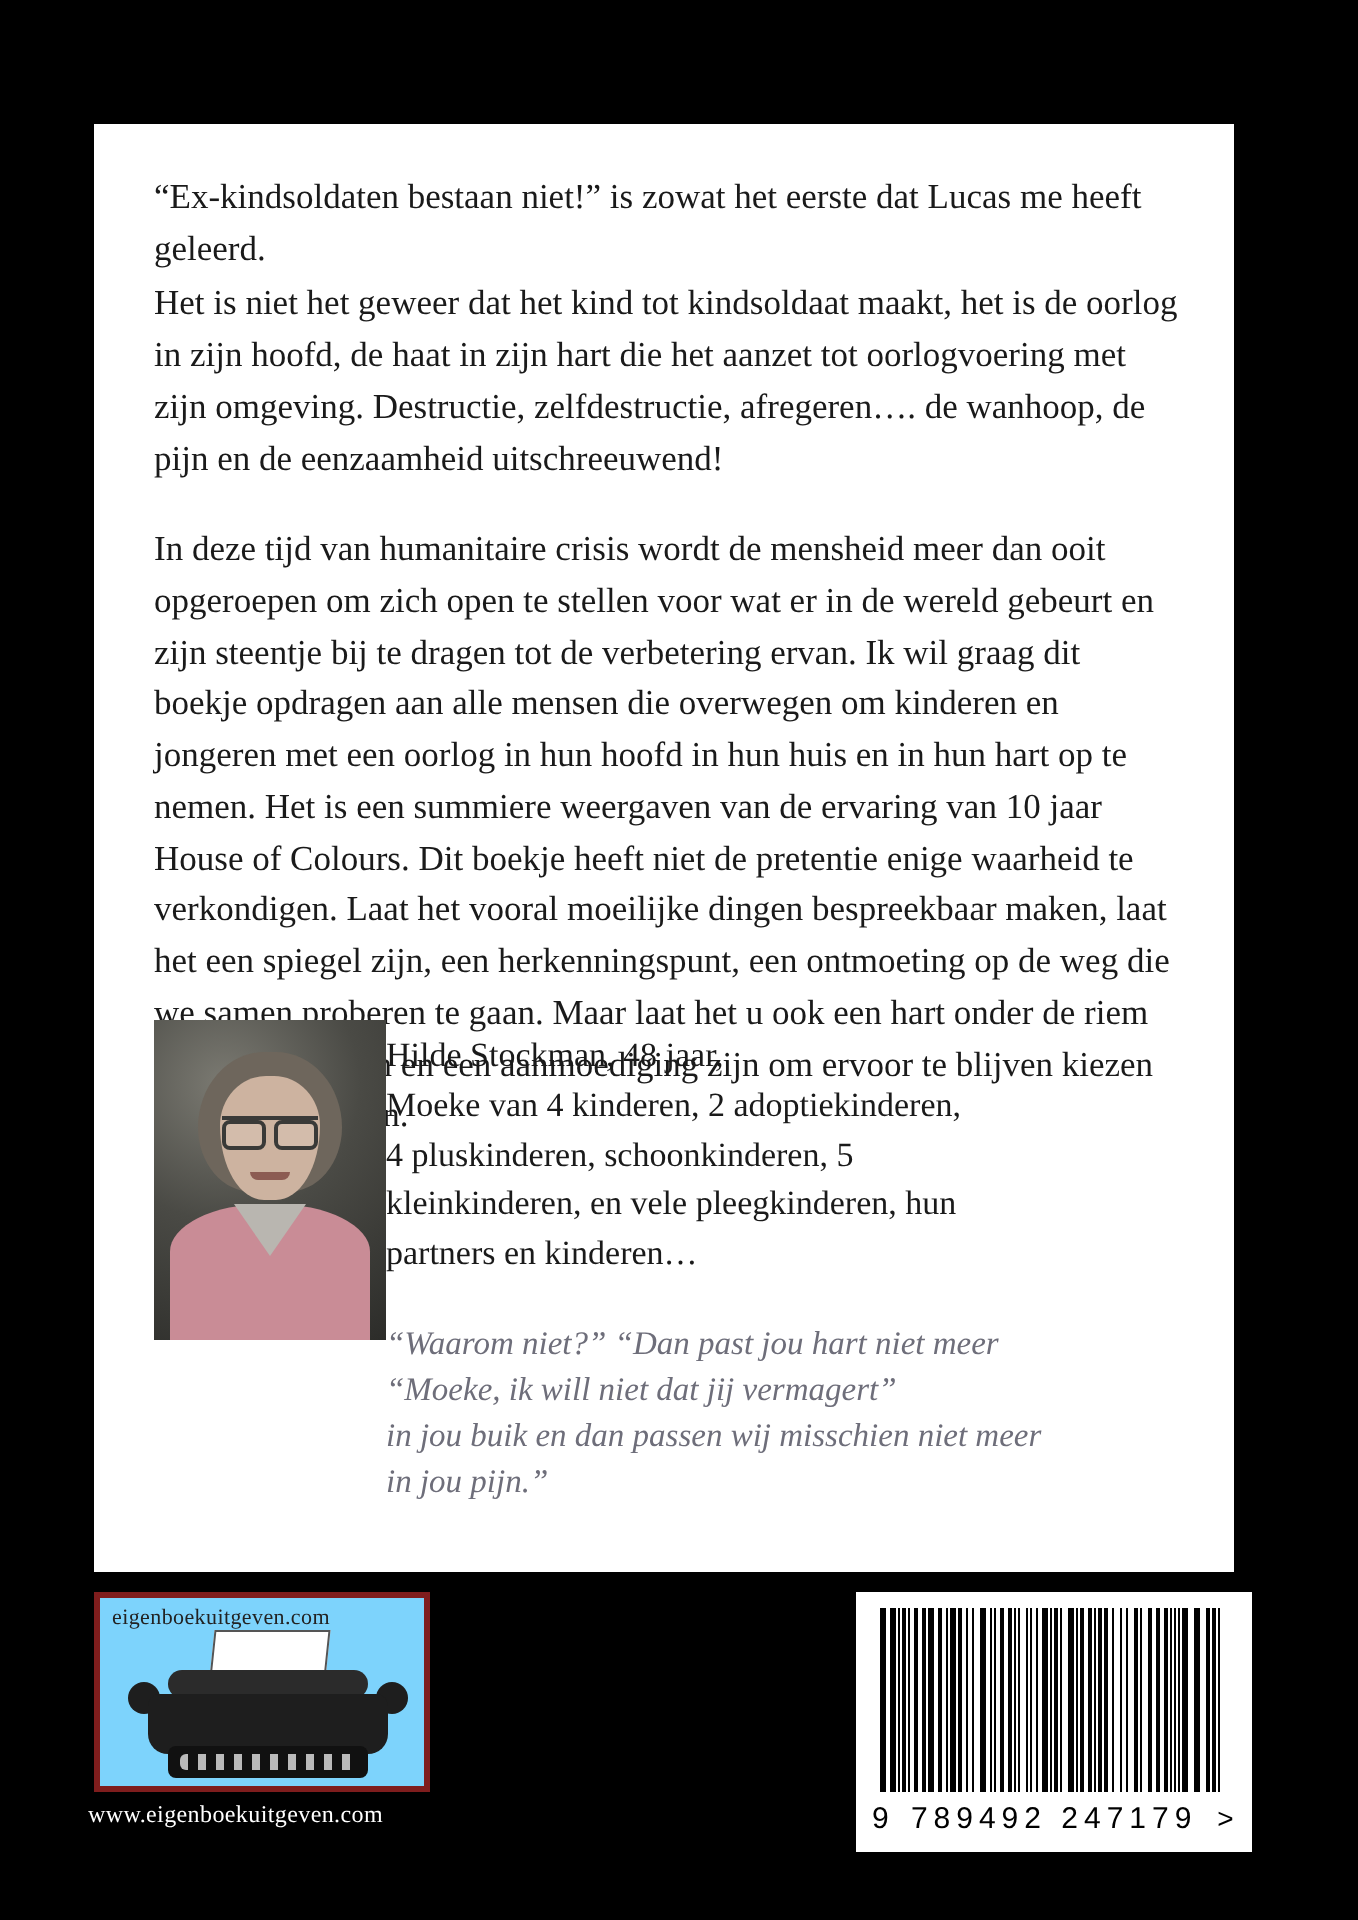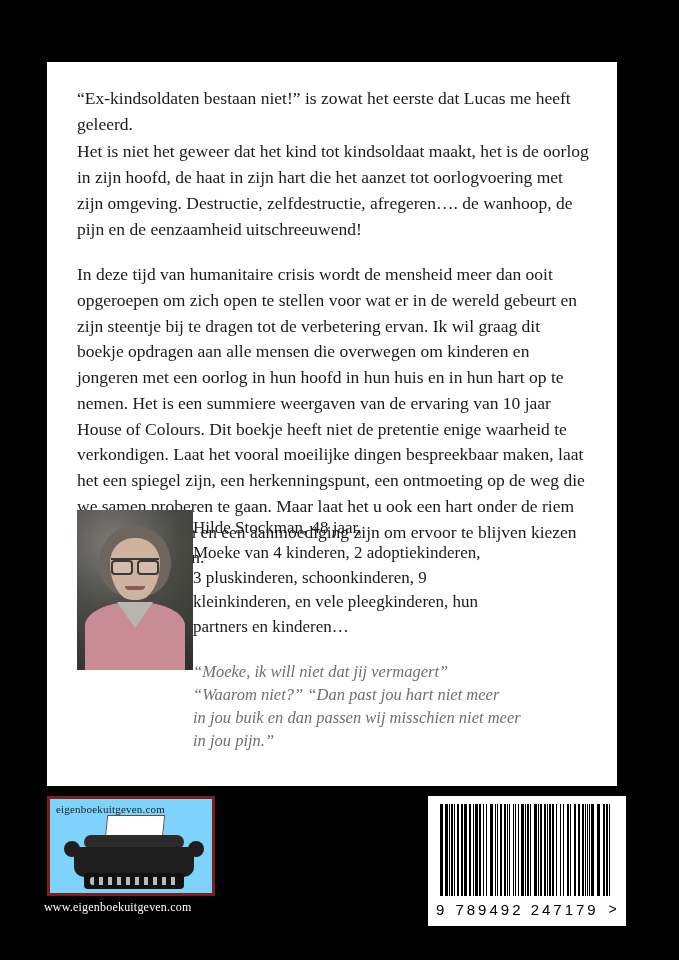--- a/index.html
+++ b/index.html
@@ -308,27 +308,27 @@
         <div class="face"></div>
         <div class="glasses"></div>
         <div class="mouth"></div>
         <div class="body"></div>
         <div class="collar"></div>
       </div>
 
       <div class="author-text">
         <div class="author-line">Hilde Stockman, 48 jaar,</div>
         <div class="author-line">Moeke van 4 kinderen, 2 adoptiekinderen,</div>
-        <div class="author-line">3 pluskinderen, schoonkinderen, 9</div>
+        <div class="author-line">4 pluskinderen, schoonkinderen, 5</div>
         <div class="author-line">kleinkinderen, en vele pleegkinderen, hun</div>
         <div class="author-line">partners en  kinderen…</div>
 
         <div class="quote-block">
+          <div class="quote-line">“Waarom niet?”  “Dan past jou hart  niet meer</div>
           <div class="quote-line">“Moeke, ik will niet dat jij vermagert”</div>
-          <div class="quote-line">“Waarom niet?”  “Dan past jou hart  niet meer</div>
           <div class="quote-line">in jou buik en dan passen wij misschien niet meer</div>
           <div class="quote-line">in jou pijn.”</div>
         </div>
       </div>
     </div>
   </div>
 
   <div class="logo-box">
     <div class="logo-caption-top">eigenboekuitgeven.com</div>
     <div class="typewriter">

